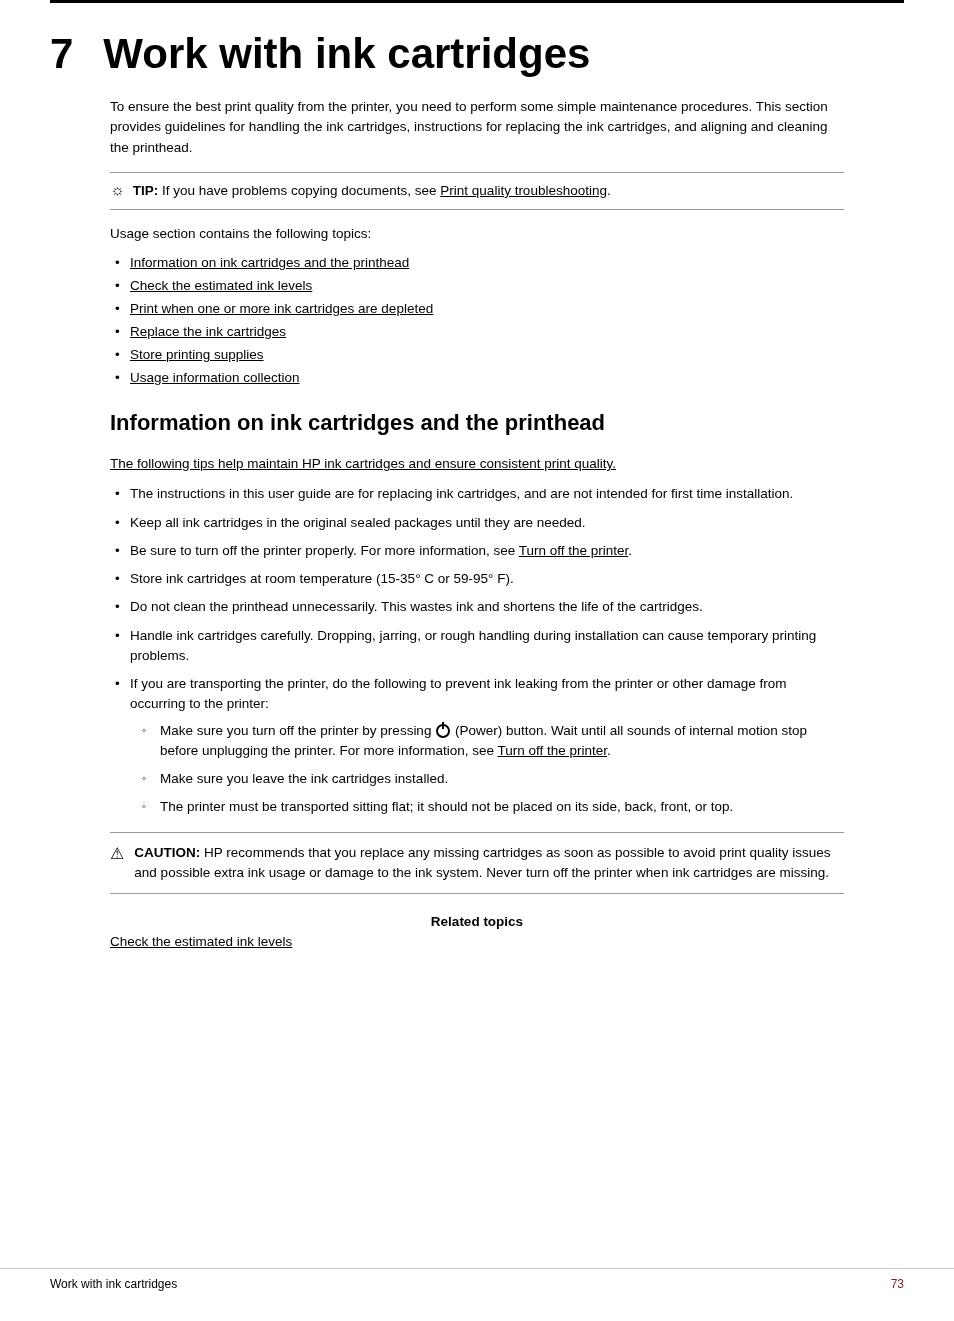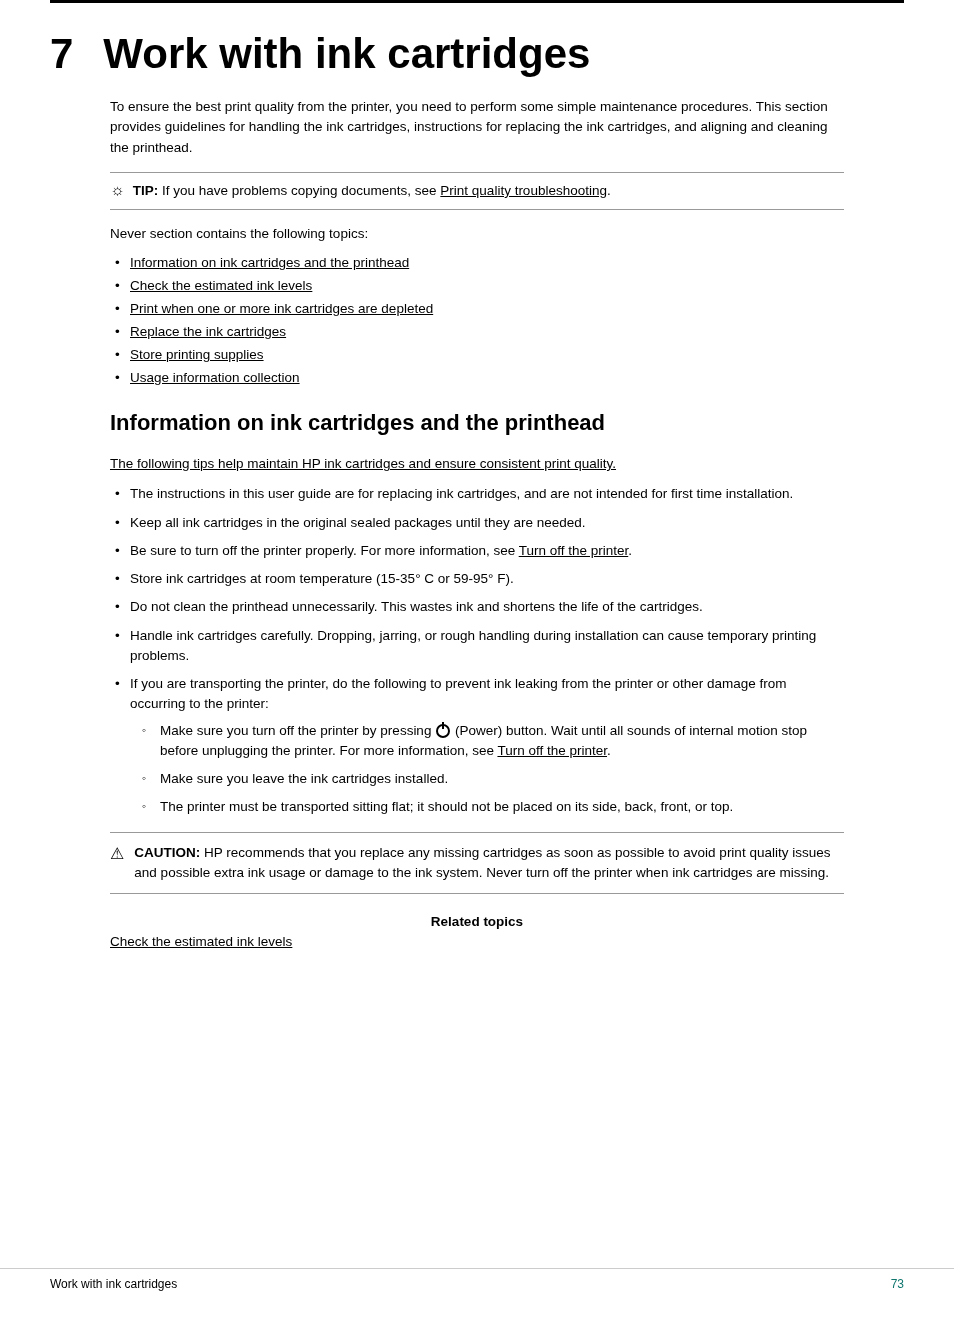--- a/index.html
+++ b/index.html
@@ -255,21 +255,21 @@
       padding-top: 8px;
     }
 
     .footer-text {
       font-size: 12px;
       color: #000;
     }
 
     .footer-page {
       font-size: 12px;
-      color: #0f766e;
+      color: #7f1d1d;
     }
   </style>
 </head>
 <body>
 
 <div class="page">
 
   <div class="top-rule"></div>
 
   <div class="chapter-header">
@@ -283,21 +283,21 @@
     <p class="intro-text">To ensure the best print quality from the printer, you need to perform some simple maintenance procedures. This section provides guidelines for handling the ink cartridges, instructions for replacing the ink cartridges, and aligning and cleaning the printhead.</p>
 
     <div class="tip-box">
       <span class="tip-icon">☼</span>
       <span class="tip-text">
         <strong>TIP:</strong>
         <span> If you have problems copying documents, see </span><a href="#">Print quality troubleshooting</a><span>.</span>
       </span>
     </div>
 
-    <p class="section-intro">Never section contains the following topics:</p>
+    <p class="section-intro">Usage section contains the following topics:</p>
 
     <ul class="topic-list">
       <li><a href="#">Information on ink cartridges and the printhead</a></li>
       <li><a href="#">Check the estimated ink levels</a></li>
       <li><a href="#">Print when one or more ink cartridges are depleted</a></li>
       <li><a href="#">Replace the ink cartridges</a></li>
       <li><a href="#">Store printing supplies</a></li>
       <li><a href="#">Usage information collection</a></li>
     </ul>
 

